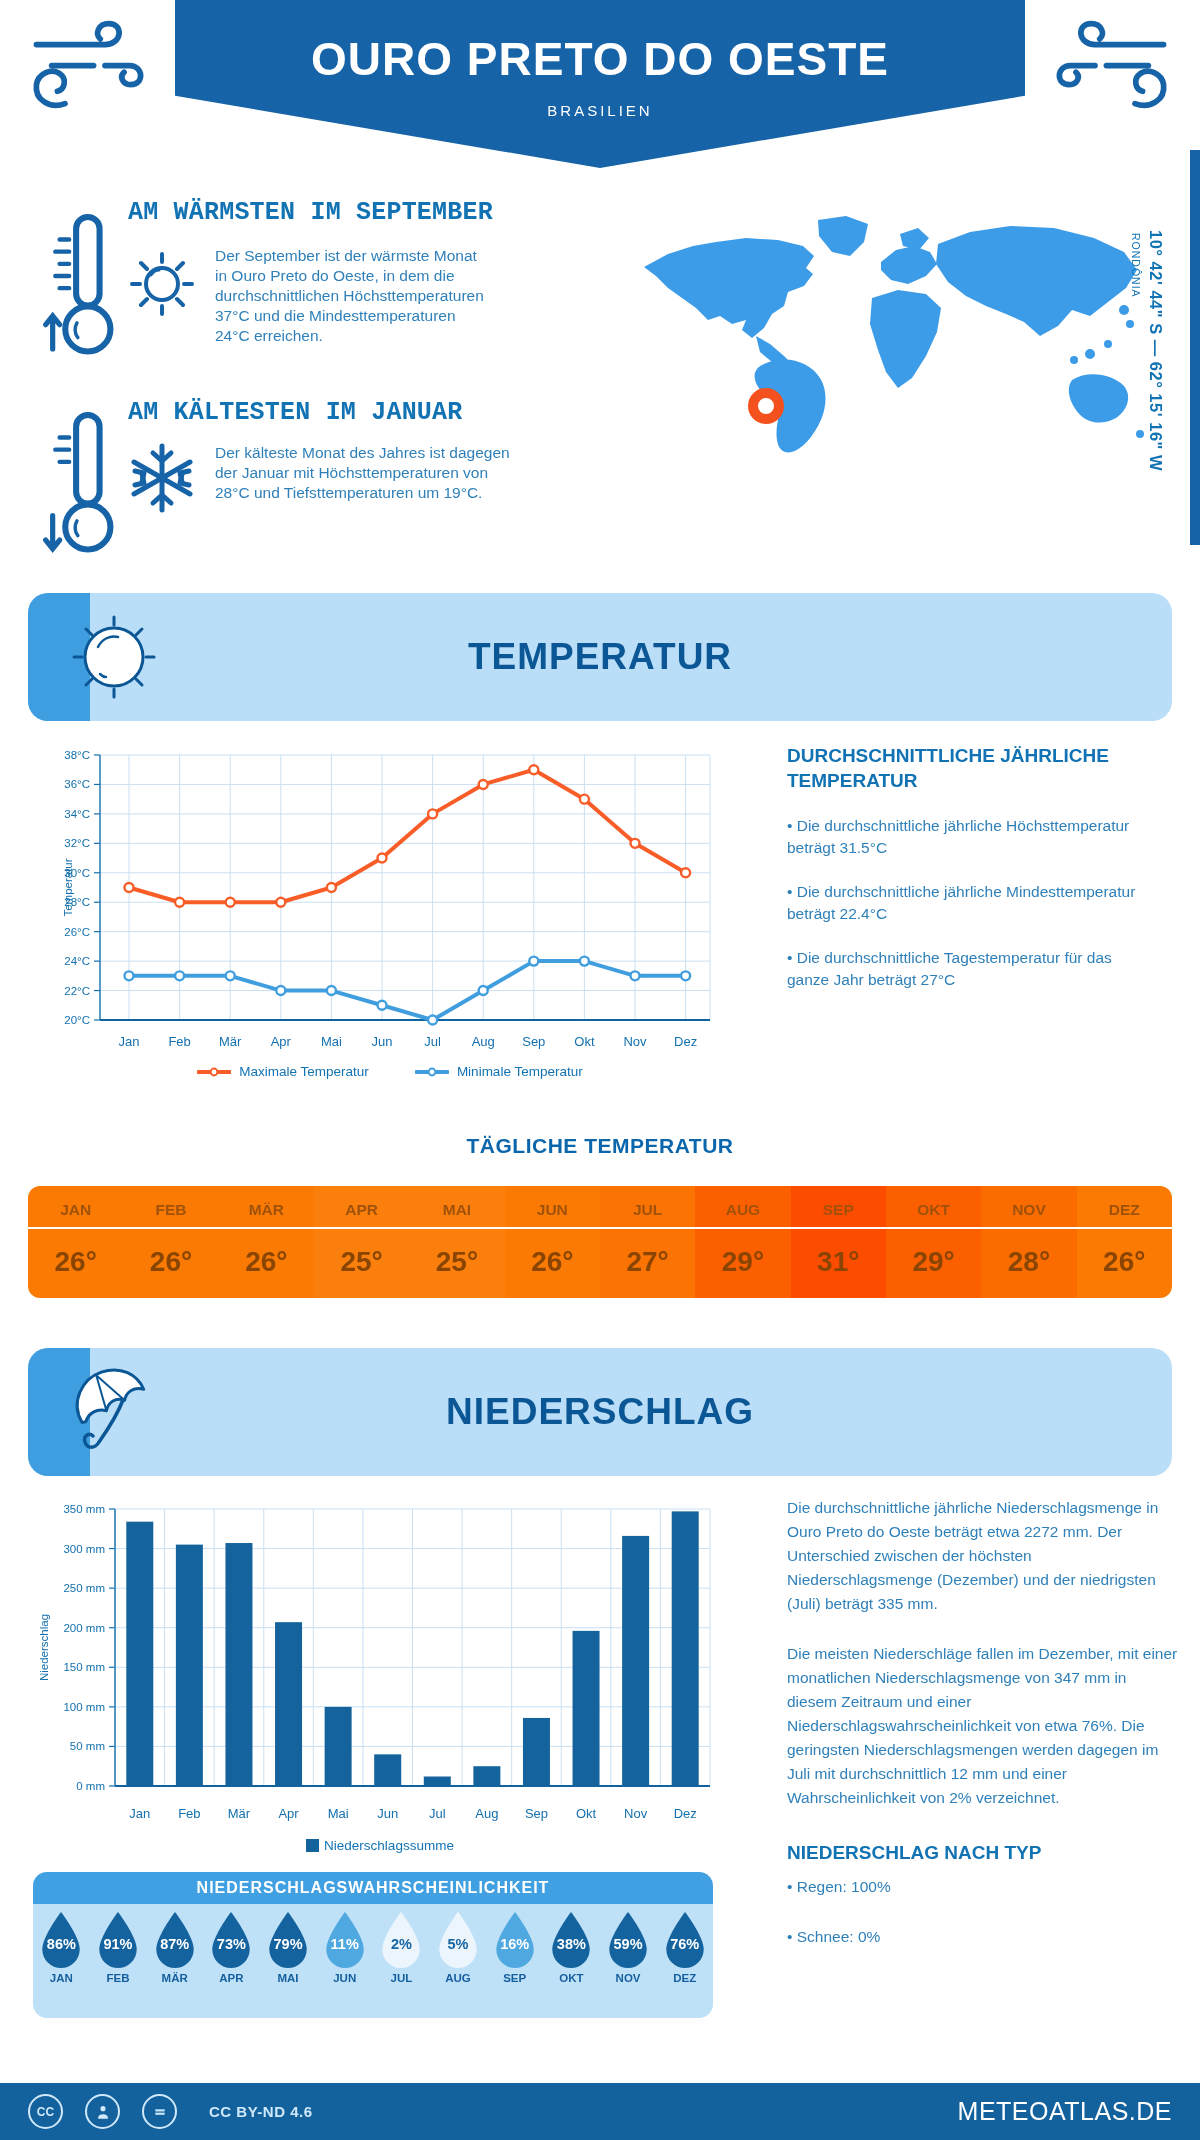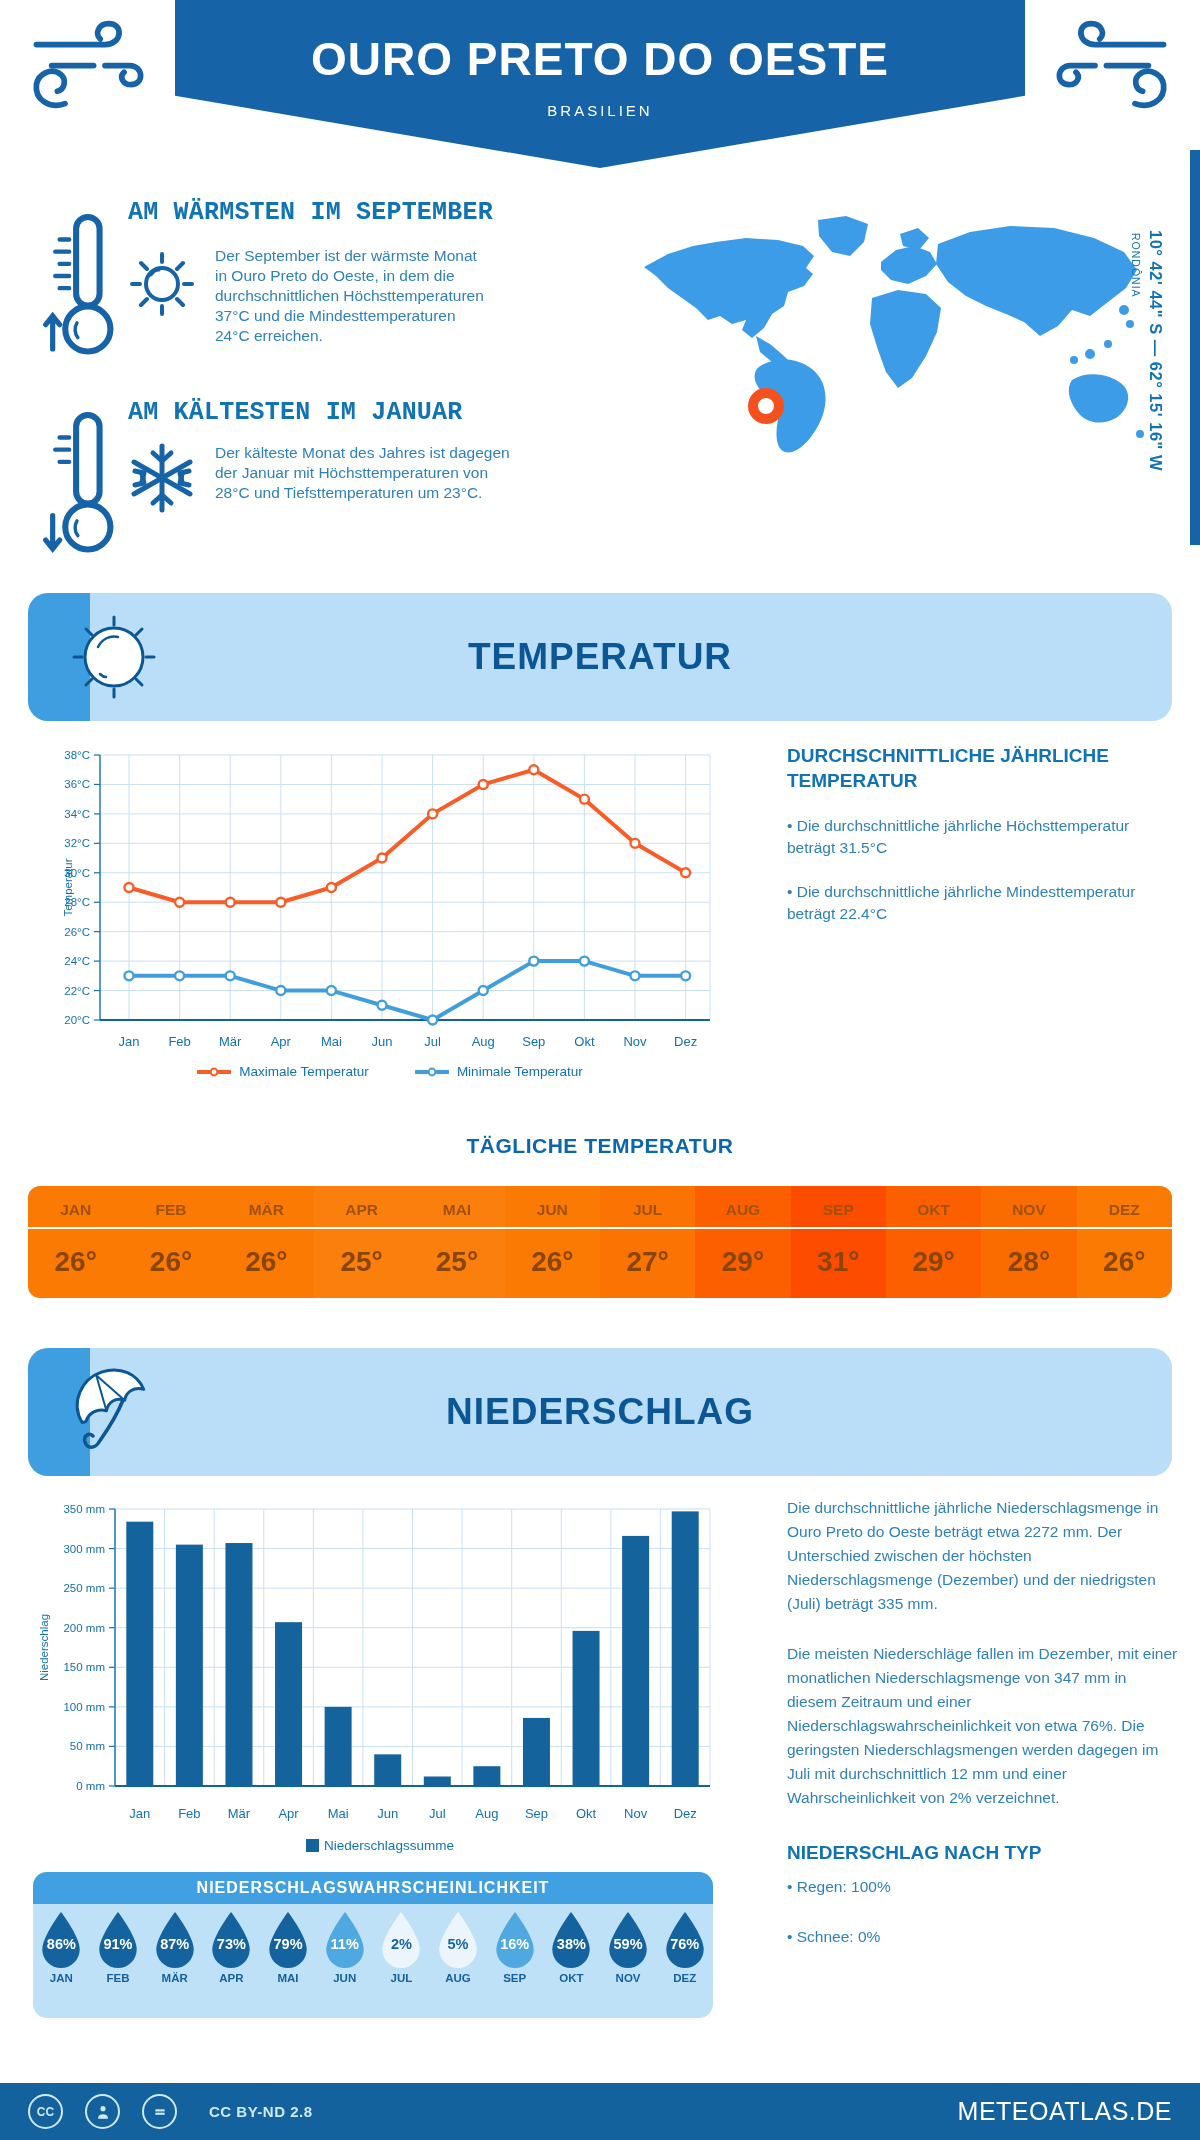--- a/index.html
+++ b/index.html
@@ -157,21 +157,21 @@
         <path d="M10 22 L66 54"></path>
         <path d="M66 22 L10 54"></path>
       <path d="M29 13 L38 21 L47 13"></path>
         <path d="M29 63 L38 55 L47 63"></path>
       <path d="M11 31 L20 33 L18 42"></path>
         <path d="M65 31 L56 33 L58 42"></path>
       <path d="M11 45 L20 43 L18 34"></path>
         <path d="M65 45 L56 43 L58 34"></path>
     </g>
   </svg>
-  <div class="h-para p-cold">Der kälteste Monat des Jahres ist dagegen der Januar mit Höchsttemperaturen von 28°C und Tiefsttemperaturen um 23°C.</div>
+  <div class="h-para p-cold">Der kälteste Monat des Jahres ist dagegen der Januar mit Höchsttemperaturen von 28°C und Tiefsttemperaturen um 19°C.</div>
 
   <svg class="map" viewBox="0 0 508 245">
     <g fill="#3D9CE8">
       <path d="M6 55 L30 42 55 34 78 30 108 26 140 28 165 34 176 44 168 56 175 62 166 74 150 80 146 94 134 102 126 116 114 126 104 118 108 108 94 112 82 104 70 108 58 96 44 86 30 76 18 64 Z"></path>
       <path d="M118 124 L132 132 146 144 156 154 148 160 134 150 122 140 Z"></path>
       <path d="M180 8 L208 4 230 12 226 30 212 44 194 40 181 24 Z"></path>
       <path d="M126 152 C148 142 172 150 182 166 C191 180 188 200 180 214 C170 232 157 243 147 240 C138 237 137 222 140 208 C142 195 126 186 119 173 C114 163 117 156 126 152 Z"></path>
       <path d="M243 50 L258 38 276 34 292 40 299 52 288 64 270 72 253 68 243 58 Z"></path>
       <path d="M262 22 L280 16 291 26 281 38 265 34 Z"></path>
       <path d="M234 86 L260 78 288 82 303 96 299 120 288 144 274 166 260 176 248 160 240 138 232 112 Z"></path>
@@ -304,20 +304,21 @@
         </svg>
         <span>Minimale Temperatur</span>
       </span>
     </div>
 
   <div class="annual">
     <h3 class="col-head">DURCHSCHNITTLICHE JÄHRLICHE TEMPERATUR</h3>
     <div id="annual-bullets">
         <p>• Die durchschnittliche jährliche Höchsttemperatur beträgt 31.5°C</p>
         <p>• Die durchschnittliche jährliche Mindesttemperatur beträgt 22.4°C</p>
+        <p>• Die durchschnittliche Tagestemperatur für das ganze Jahr beträgt 27°C</p>
       </div>
   </div>
 
   <div class="daily-title">TÄGLICHE TEMPERATUR</div>
   <div class="daily-table" id="daily-table">
       <div class="t-cell" style="background: rgb(250, 122, 3);">
         <div class="t-month">JAN</div>
         <div class="t-val">26°</div>
       </div>
       <div class="t-cell" style="background: rgb(250, 122, 3);">
@@ -557,18 +558,18 @@
             <circle cx="12" cy="7.5" r="3.4" fill="#CFE8FA"></circle>
             <path d="M5.5 19.5 C5.5 13.5 18.5 13.5 18.5 19.5 L18.5 21 L5.5 21 Z" fill="#CFE8FA"></path>
           </svg>
       </span>
       <span class="cc-circle">
         <svg width="16" height="16" viewBox="0 0 24 24">
             <rect x="5" y="8" width="14" height="3.2" fill="#CFE8FA"></rect>
             <rect x="5" y="13" width="14" height="3.2" fill="#CFE8FA"></rect>
           </svg>
       </span>
-      <span class="cc-label">CC BY-ND 2.8</span>
+      <span class="cc-label">CC BY-ND 4.6</span>
     </div>
     <div class="site">METEOATLAS.DE</div>
   </div>
 
 </div>
 
 </body></html>

